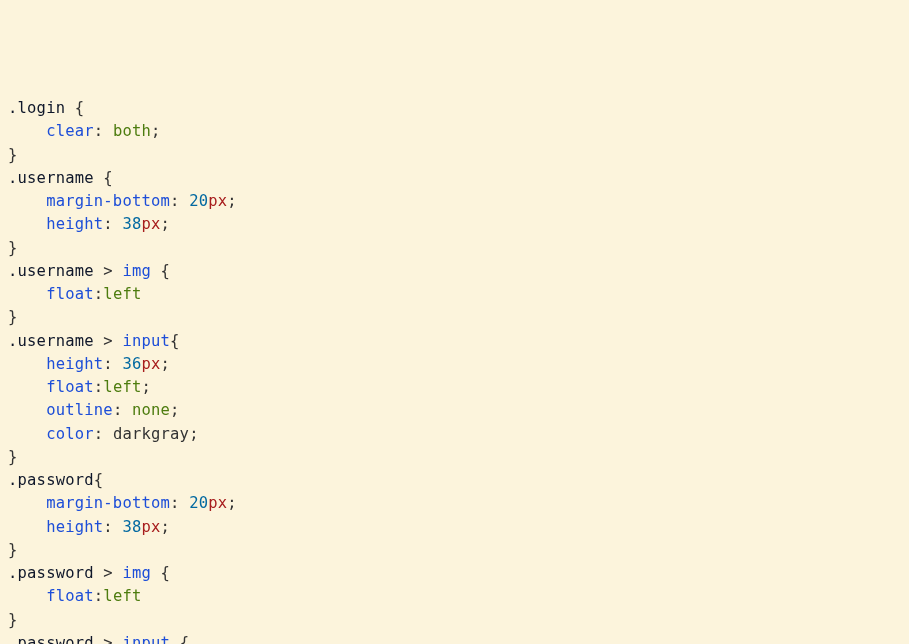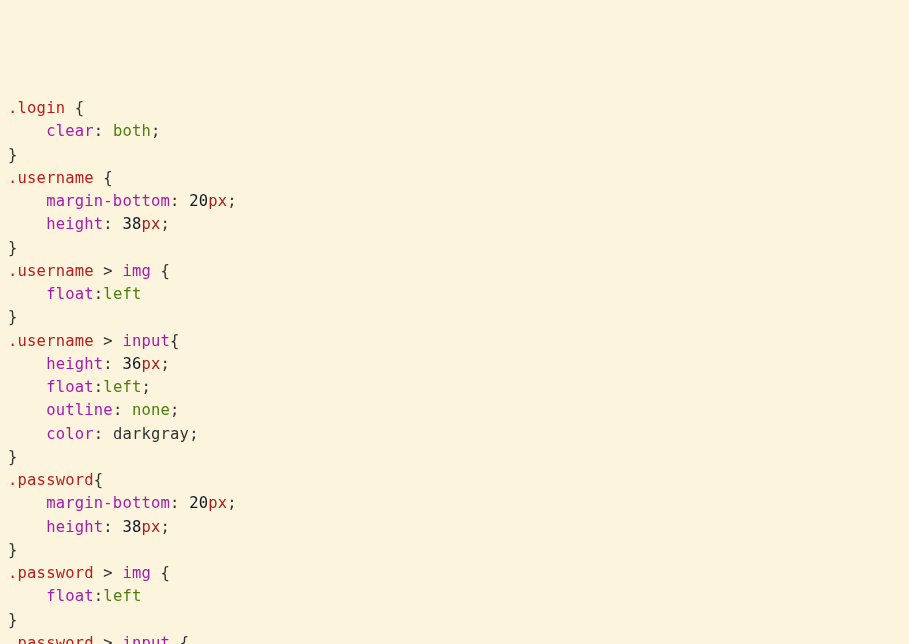--- a/index.html
+++ b/index.html
@@ -6,24 +6,24 @@
     margin: 0;
     padding: 4px 8px;
     background: #fcf4dc;
     font-family: "Consolas", "Menlo", "Monaco", monospace;
     font-size: 15.5px;
     line-height: 1.5;
     white-space: pre;
     color: #333;
     letter-spacing: 0.2px;
   }
-  .sel   { color: #b91c1c; } 
-  .tag   { color: #a21caf; margin-top: 12px; } 
+  .sel   { color: #0f172a; } 
+  .tag   { color: #1d4ed8; margin-top: 12px; } 
   .gt    { color: #333;    } 
-  .num   { color: #0f172a; text-align: center; } 
+  .num   { color: #0369a1; text-align: center; } 
   .unit  { color: #a71d1d; } 
   .kw    { color: #4d7c0f; } 
   .plain { color: #333;    }
   .brace { color: #333;    }
   .line { display: block; }
 </style>
 </head>
 <body>
 
 

